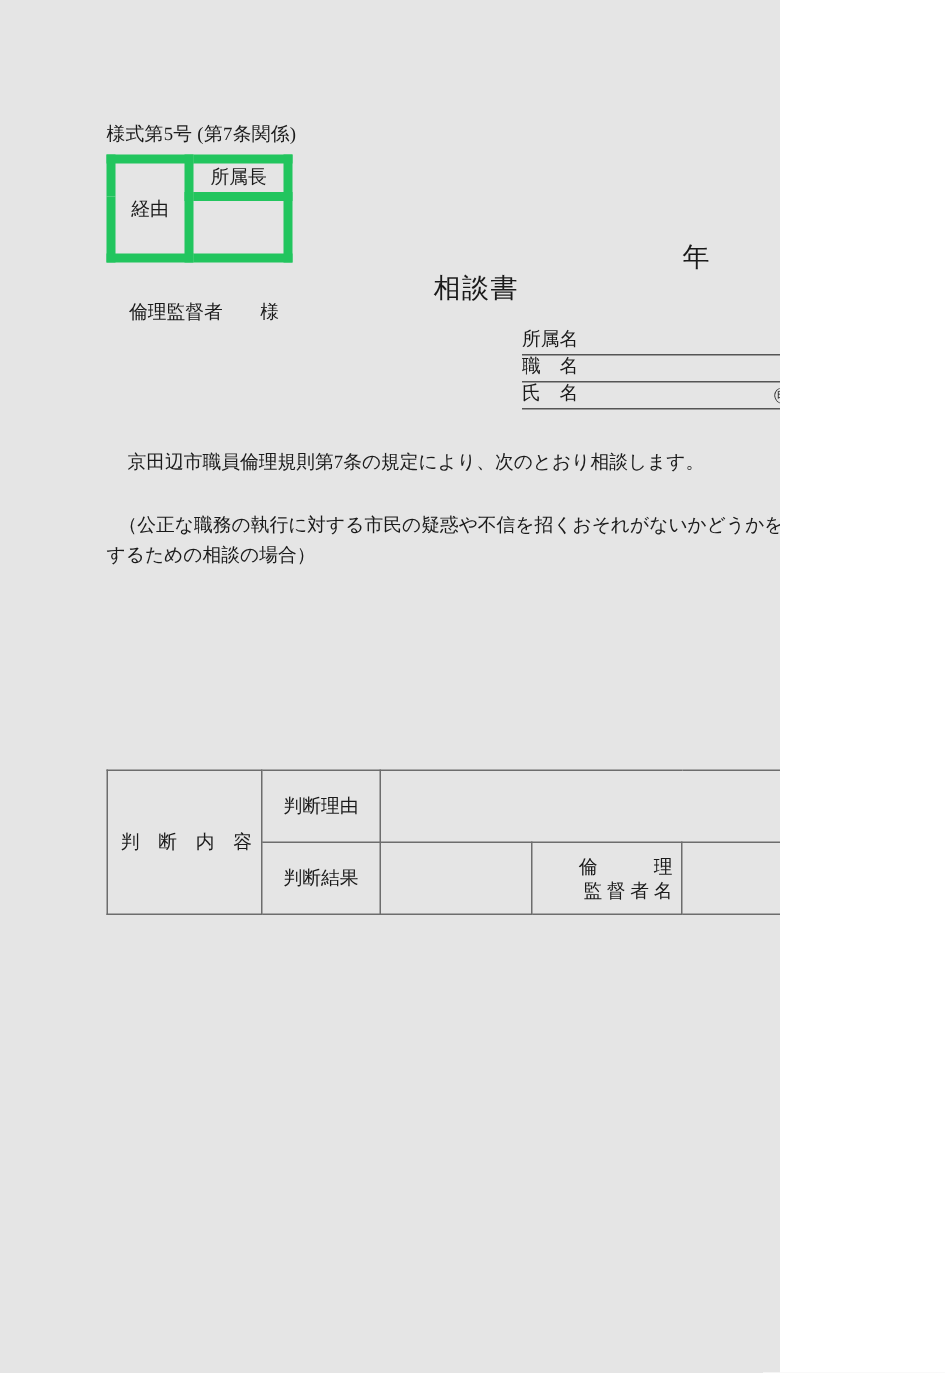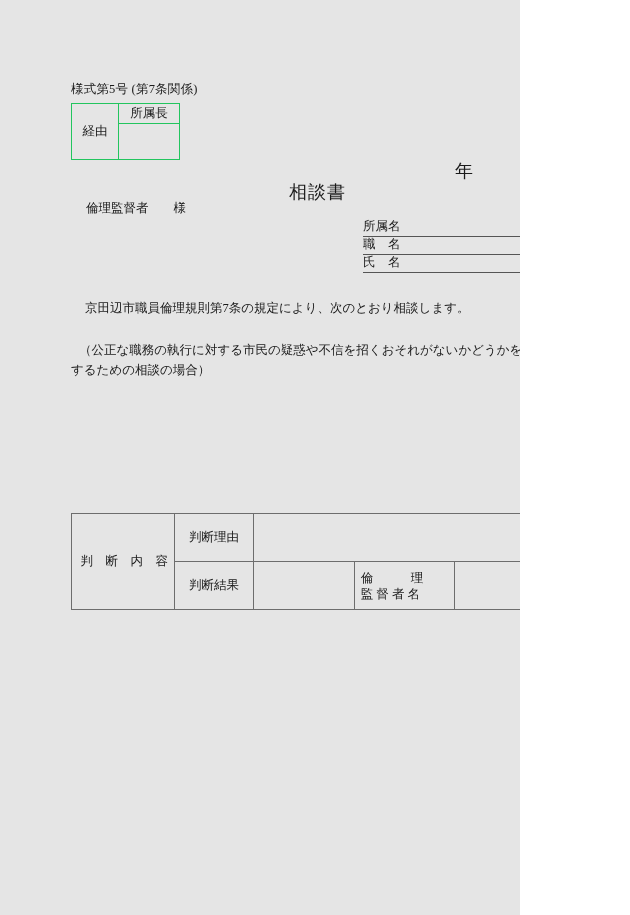--- a/index.html
+++ b/index.html
@@ -30,21 +30,21 @@
   }
 
   
   #routing-table {
     left: 71px;
     top: 103px;
     border-collapse: collapse;
     table-layout: fixed;
   }
   #routing-table td {
-    border: 1px solid #22c55e;
+    border: 6px solid #22c55e;
     font-size: 12.5px;
     text-align: center;
     vertical-align: middle;
     padding: 0;
   }
   td.routing-label { width: 46px; height: 54px; }
   td.routing-head  { width: 60px; height: 19px; }
   td.routing-blank { width: 60px; height: 35px; }
 
   
@@ -67,21 +67,21 @@
   
   #addressee {
     left: 86px;
     top: 200px;
     font-size: 12.5px;
     white-space: pre;
   }
 
   
   #signature-block {
-    left: 363px;
+    left: 348px;
     top: 219px;
     width: 184px;
   }
   .sig-row {
     position: relative;
     height: 17px;
     border-bottom: 1px solid #555;
     font-size: 12.5px;
   }
   .sig-label {
@@ -158,21 +158,21 @@
     width: 66px;
     text-align: center;
     white-space: nowrap;
   }
   tr.jt-row-1 td { height: 47px; }
   tr.jt-row-2 td { height: 47px; }
   td.jt-reason-field { }
   td.jt-result-field { width: 130px; }
   td.jt-supervisor-label {
     width: 66px;
-    text-align: left;
+    text-align: right;
     line-height: 16px;
     white-space: pre-line;
   }
   td.jt-supervisor-field {
     position: relative;
   }
   .jt-seal {
     position: absolute;
     right: 8px;
     bottom: 4px;

